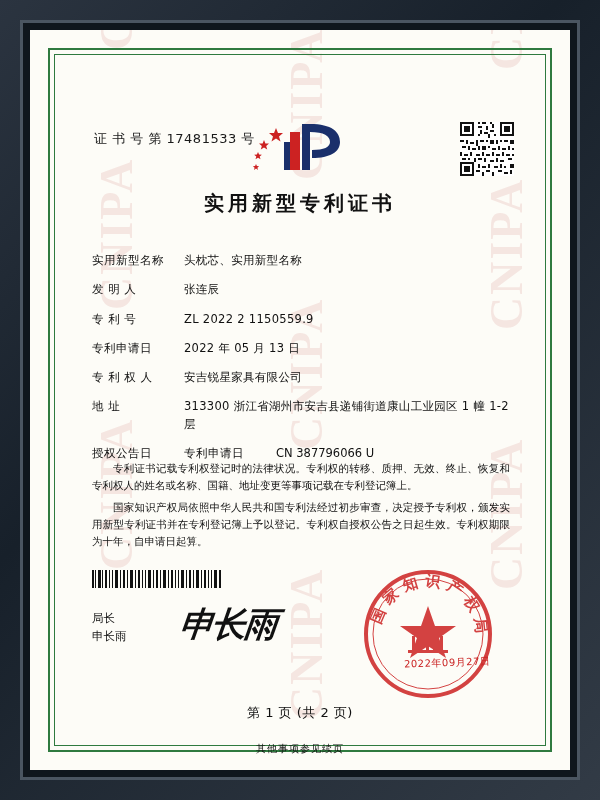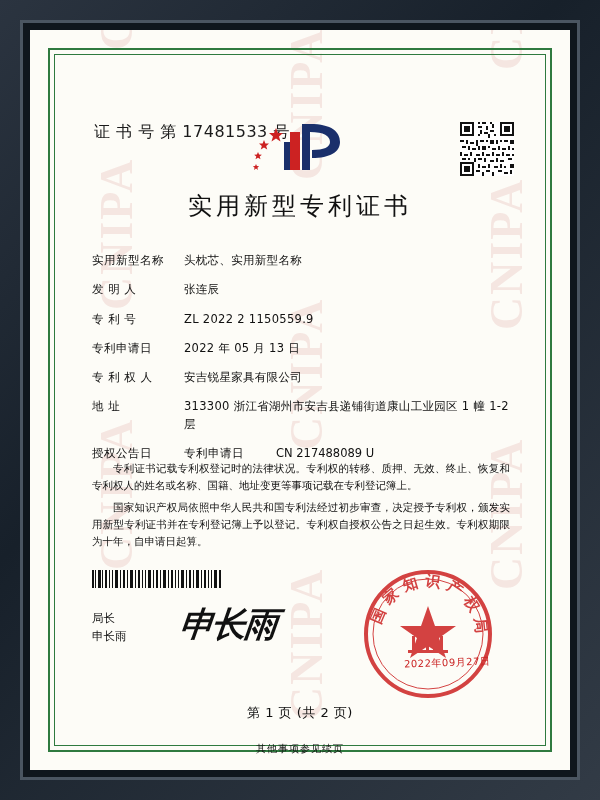--- a/index.html
+++ b/index.html
@@ -85,22 +85,22 @@
 
   
   .content {
     position: absolute;
     left: 40px; top: 40px;
     width: 460px; height: 660px;
   }
 
   .cert-no {
     position: absolute;
-    left: 24px; top: 52px;
-    font-size: 16px;
+    left: 24px; top: 60px;
+    font-size: 13px;
     color: #1a1a1a;
     letter-spacing: 0.5px;
     font-family: "DejaVu Sans", sans-serif;
   }
 
   
   .qr {
     position: absolute;
     right: 16px; top: 52px;
     width: 54px; height: 54px;
@@ -116,22 +116,22 @@
     transform: translateX(-50%);
     width: 120px; height: 58px;
   }
 
   .title {
     position: absolute;
     left: 0; right: 0;
     top: 120px;
     text-align: center;
     font-family: "DejaVu Serif", "Liberation Serif", serif;
-    font-weight: normal;
-    font-size: 24px;
+    font-weight: bold;
+    font-size: 20px;
     letter-spacing: 4px;
     color: #111111;
   }
 
   .fields {
     position: absolute;
     left: 22px;
     top: 182px;
     width: 420px;
     font-size: 11.5px;
@@ -412,21 +412,21 @@
           <div class="field-label">专 利 权 人</div>
           <div class="field-value">安吉锐星家具有限公司</div>
         </div>
         <div class="field-row">
           <div class="field-label">地       址</div>
           <div class="field-value">313300 浙江省湖州市安吉县递铺街道康山工业园区 1 幢 1-2 层</div>
         </div>
         <div class="field-row two">
           <div class="field-label">授权公告日</div>
           <div class="field-label2">专利申请日</div>
-          <div class="field-value2">CN 217488089 U</div>
+          <div class="field-value2">CN 387796066 U</div>
         </div>
       </div>
 
       <div class="paragraphs">
         <p>专利证书记载专利权登记时的法律状况。专利权的转移、质押、无效、终止、恢复和专利权人的姓名或名称、国籍、地址变更等事项记载在专利登记簿上。</p>
         <p>国家知识产权局依照中华人民共和国专利法经过初步审查，决定授予专利权，颁发实用新型专利证书并在专利登记簿上予以登记。专利权自授权公告之日起生效。专利权期限为十年，自申请日起算。</p>
       </div>
 
       <div class="barcode">
         <svg width="130" height="18" shape-rendering="crispEdges">

